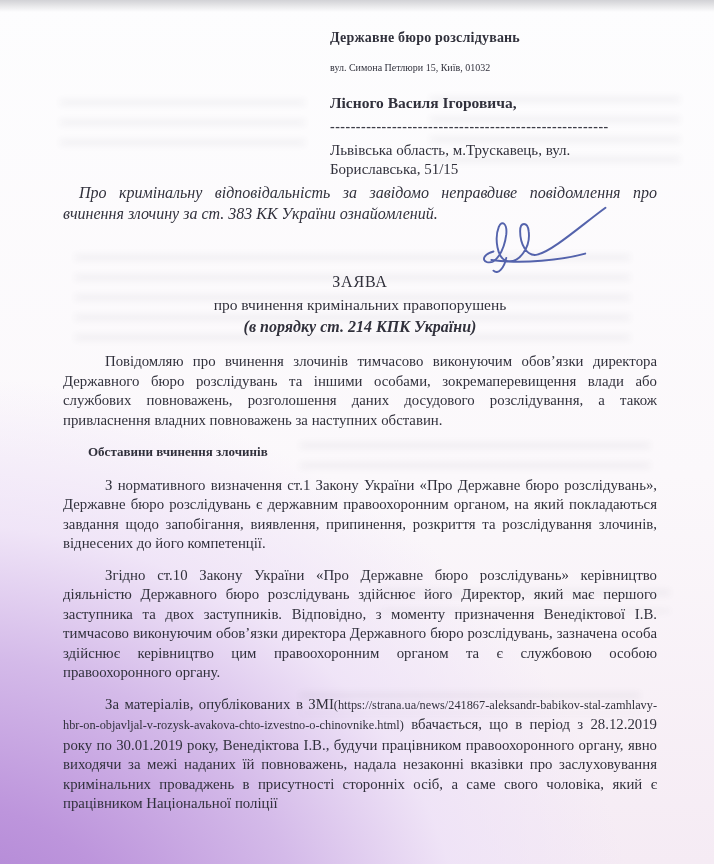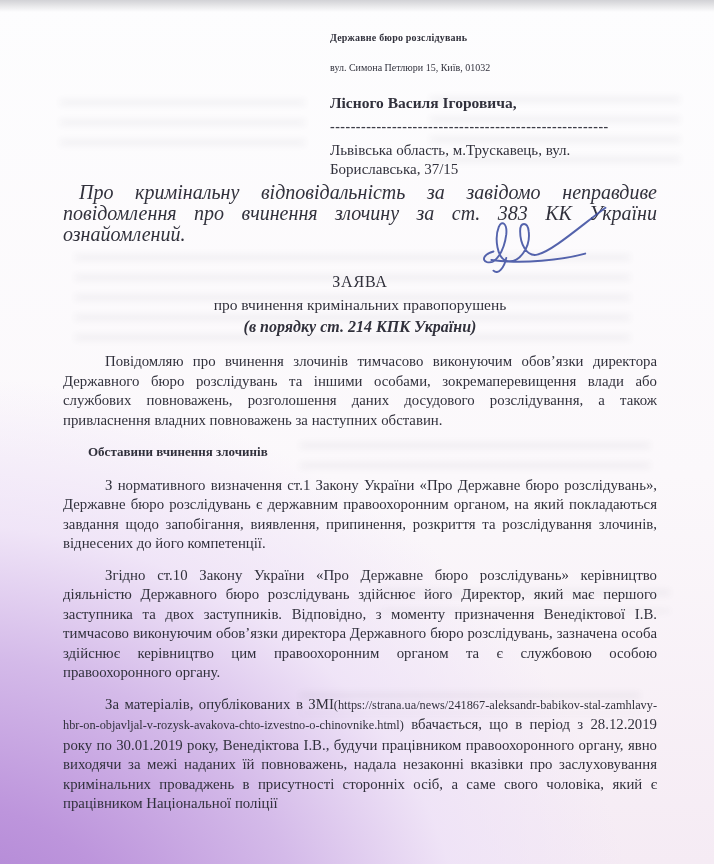--- a/index.html
+++ b/index.html
@@ -16,31 +16,31 @@
         #a97cd0 0%, #bd95dc 20%, #d4bae9 38%,
         rgba(238,226,247,0.85) 54%, rgba(255,255,255,0) 72%),
       linear-gradient(180deg, #fdfdfe 0%, #fbf8fb 55%, #f5ebf4 100%);
   }
   .ghost{
     position:absolute;pointer-events:none;opacity:.09;filter:blur(3px);
     background:repeating-linear-gradient(180deg,
       transparent 0 4px, rgba(90,90,108,.6) 4px 11px, transparent 11px 20px);
   }
   .header-block{position:absolute;left:330px;top:28px;width:345px;line-height:19px;}
-  .org-name{font-weight:bold;font-size:10px;letter-spacing:.2px;}
+  .org-name{font-weight:bold;font-size:14px;letter-spacing:.2px;}
   .org-address{font-size:10px;margin-top:11px;}
   .applicant-name{font-weight:bold;font-size:15.5px;margin-top:16px;}
   .dashes{
     width:278px;overflow:hidden;white-space:nowrap;
     font-size:14px;font-weight:bold;letter-spacing:.5px;color:#3d3d47;margin-top:5px;
   }
   .applicant-address{font-size:15px;margin-top:5px;line-height:19px;width:300px;}
   .notice{
     position:absolute;left:63px;top:182px;width:594px;
-    font-style:italic;font-size:20px;line-height:21px;
+    font-style:italic;font-size:16px;line-height:21px;
     text-align:justify;text-indent:16px;
   }
   .signature{position:absolute;left:470px;top:196px;width:160px;height:80px;}
   .title-block{
     position:absolute;left:63px;top:271px;width:594px;
     text-align:center;line-height:22.5px;
   }
   .title-main{font-weight:normal;font-size:16px;letter-spacing:.8px;}
   .title-sub{font-weight:normal;font-size:15.5px;}
   .title-note{font-weight:bold;font-style:italic;font-size:16px;}
@@ -66,21 +66,21 @@
   <div class="ghost" style="left:380px;top:585px;width:290px;height:28px;"></div>
   <div class="ghost" style="left:300px;top:688px;width:340px;height:26px;"></div>
 
   <div class="header-block">
     <div class="org-name">Державне бюро розслідувань</div>
     <div class="org-address">вул. Симона Петлюри 15, Київ, 01032</div>
     <div class="applicant-name">Лісного Василя Ігоровича,</div>
     <div class="dashes">----------------------------------------------------------</div>
     <div class="applicant-address">
       <div>Львівська область, м.Трускавець, вул.</div>
-      <div>Бориславська, 37/15</div>
+      <div>Бориславська, 51/15</div>
     </div>
   </div>
 
   <div class="notice">Про кримінальну відповідальність за завідомо неправдиве повідомлення про вчинення злочину за ст. 383 КК України ознайомлений.</div>
 
   <svg class="signature" viewBox="0 0 150 75" aria-hidden="true">
     <path d="M22 52 c-8 2 -12 8 -6 10 c8 2 16 -10 18 -26 c1 -10 -4 -14 -7 -7 c-4 10 -2 30 8 32 c12 2 22 -14 20 -28 c-1 -9 -8 -9 -8 0 c0 12 6 24 16 22 c14 -3 42 -28 64 -44 M20 60 c30 4 66 0 88 -6 M34 58 c-2 10 -8 16 -12 12" fill="none" stroke="#3c4da0" stroke-width="1.8" stroke-linecap="round" opacity="0.88"></path>
   </svg>
 
   <div class="title-block">

